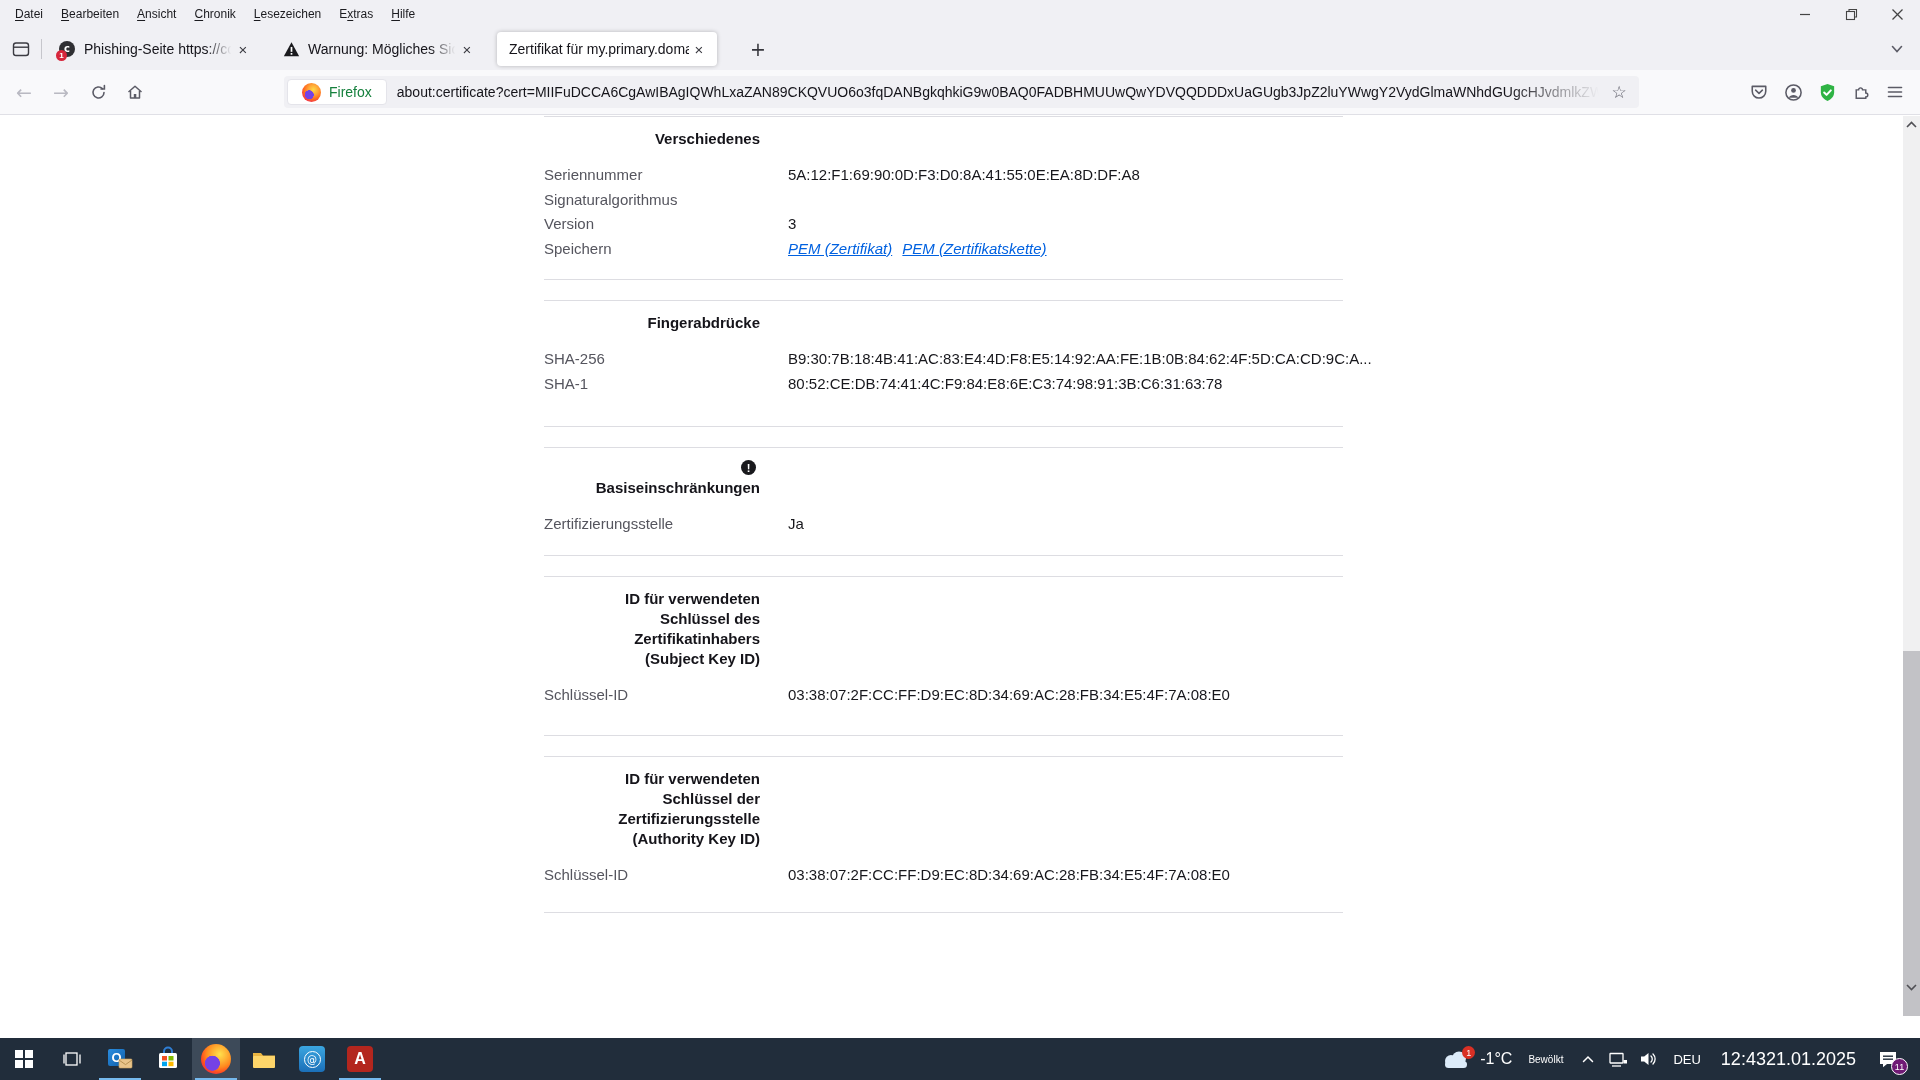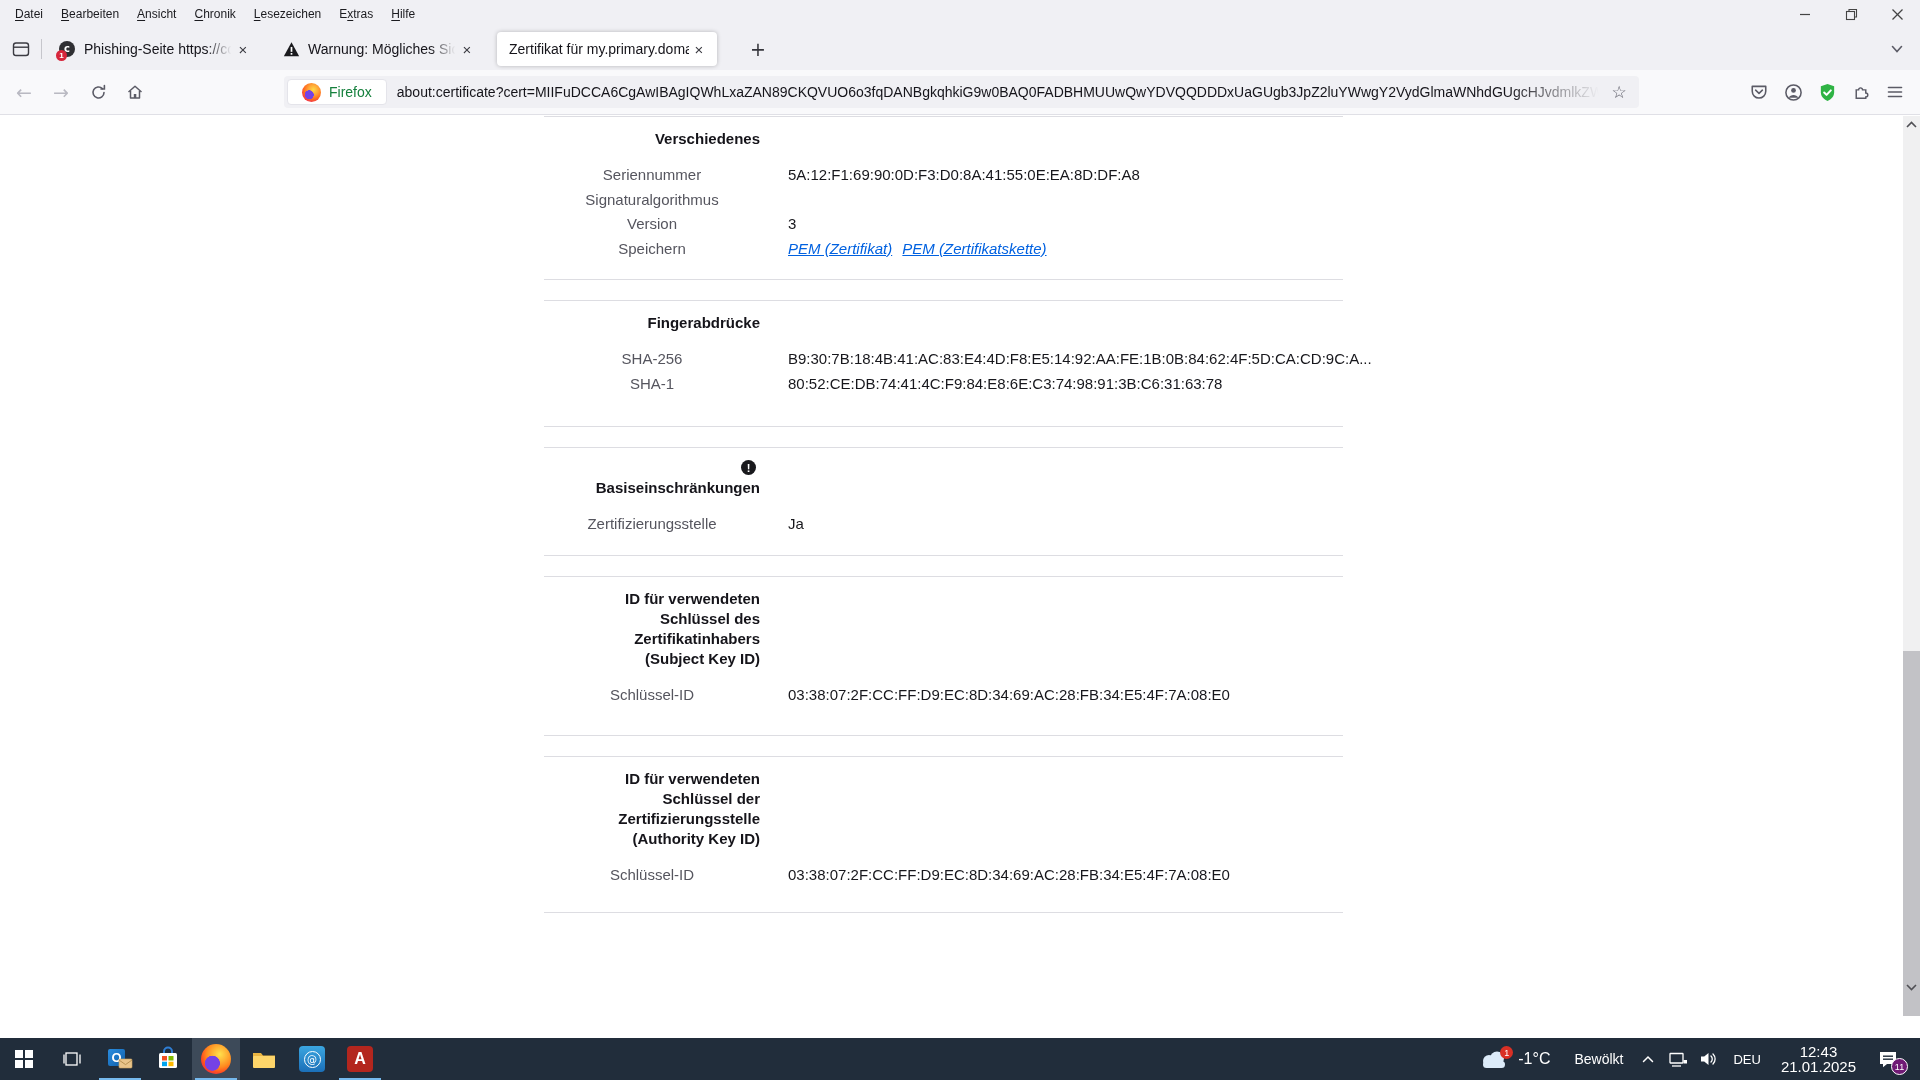--- a/index.html
+++ b/index.html
@@ -57,21 +57,21 @@
   .cert-col { position:absolute; left:544px; top:0; width:799px; }
   .section { border-top:1px solid #dddde2; border-bottom:1px solid #dddde2; padding:12px 0 18px; margin-bottom:20px; }
   .section:nth-of-type(2){ padding-bottom:30px; }
   .section:nth-of-type(4){ padding-bottom:28px; }
   .section:nth-of-type(5){ padding-bottom:24px; }
   .section:nth-of-type(6){ padding-bottom:24px; }
   .sec-head { width:216px; text-align:right; font-size:15px; font-weight:700; color:#15141a; line-height:20px; margin-bottom:14px; }
   .crit-wrap { width:216px; display:flex; justify-content:flex-end; padding-right:4px; margin-bottom:3px; }
   .crit-icon { width:15px; height:15px; border-radius:50%; background:#19191d; color:#fff; font-size:11px; font-weight:700; display:flex; align-items:center; justify-content:center; }
   .row { display:grid; grid-template-columns:216px 1fr; column-gap:28px; font-size:15px; line-height:24.5px; }
-  .row .lbl { text-align:center; color:#55555e; }
+  .row .lbl { text-align:left; color:#55555e; }
   .row .val { color:#17171c; }
   .row .val a { color:#0061e0; margin-right:6px;font-style:italic; }
 
   
   .scrollbar { position:absolute; top:0; right:0; bottom:0; width:17px; background:#f0f0f1; }
   .sb-arrow { position:absolute; left:0; width:17px; height:16px; display:flex; align-items:center; justify-content:center; }
   .sb-up { top:1px; } .sb-down { bottom:1px; }
   .sb-thumb { position:absolute; left:0; top:535px; width:17px; height:365px; background:#c2c2c6; }
 
   
@@ -87,24 +87,24 @@
   .win-logo span { background:#fff; }
   .at-badge { width:17px; height:17px; border:1.5px solid #fff; border-radius:50%; color:#fff; font-size:10px; display:flex; align-items:center; justify-content:center; }
   .acro-a { color:#fff; font-size:16px; font-weight:700; }
 
   .tray { position:absolute; right:0; top:0; height:42px; display:flex; align-items:center; color:#fff; padding-right:10px; }
   .tray-item { display:flex; align-items:center; justify-content:center; height:42px; }
   .weather { padding:0 10px; }
   .cloud-wrap { position:relative; width:30px; height:22px; }
   .w-badge { position:absolute; top:-2px; right:-4px; width:13px; height:13px; border-radius:50%; background:#d93025; color:#fff; font-size:9px; display:flex; align-items:center; justify-content:center; }
   .temp { font-size:16px; margin-left:9px; }
-  .cond { font-size:14px; margin-left:24px; }
+  .cond { font-size:10px; margin-left:16px; }
   .tray-ico { width:30px; }
   .lang { font-size:13px; padding:0 10px; }
-  .clock { flex-direction:column; line-height:15px; font-size:15px; text-align:center; padding:0 10px; }
+  .clock { flex-direction:row; line-height:15px; font-size:18px; text-align:center; padding:0 10px; }
   .notif { position:relative; width:44px; }
   .n-badge { position:absolute; right:2px; bottom:5px; width:17px; height:17px; border-radius:50%; background:#701a75; border:1.5px solid #fff; color:#fff; font-size:9px; display:flex; align-items:center; justify-content:center; }
 </style>
 </head>
 <body>
 
 <div class="browser-window">
 
   <div class="titlebar">
     <div class="menubar" id="menubar">

